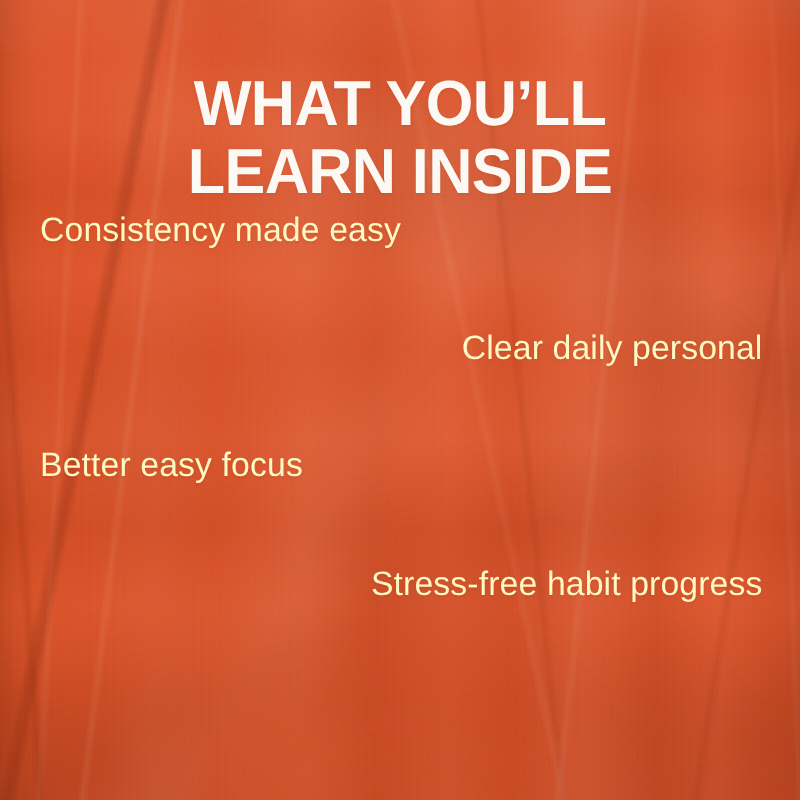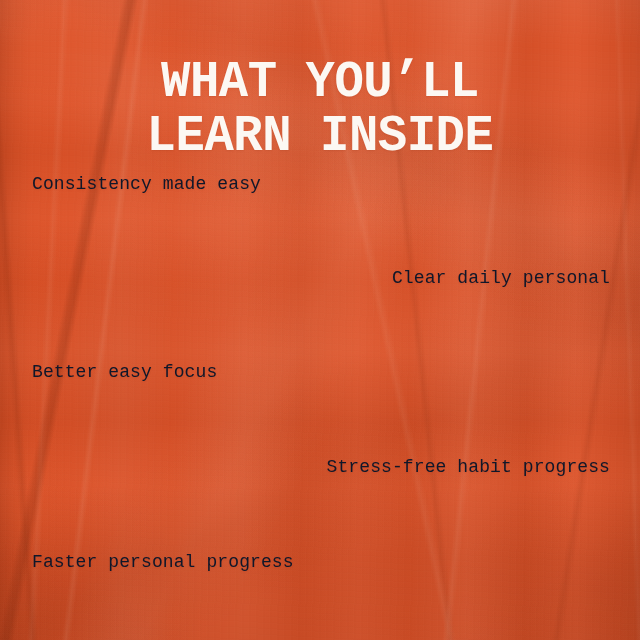--- a/index.html
+++ b/index.html
@@ -7,21 +7,21 @@
     padding: 0;
     background: #ffffff;
   }
 
   #poster {
     position: relative;
     width: 640px;
     height: 640px;
     overflow: hidden;
     background: #de5329;
-    font-family: Liberation Mono, monospace;
+    font-family: Liberation Sans, sans-serif;
     -webkit-font-smoothing: antialiased;
   }
 
   
   .tex {
     position: absolute;
     inset: 0;
     pointer-events: none;
   }
 
@@ -142,23 +142,23 @@
     font-size: 51px;
     line-height: 54px;
     letter-spacing: -0.5px;
     transform: scaleX(0.96);
     text-shadow: 0 1px 2px rgba(120,38,12,0.13);
   }
   .headline .hl-line { display: block; white-space: nowrap; }
 
   .bullet {
     position: absolute;
-    color: #0f172a;
+    color: #fef9c3;
     font-weight: 400;
-    font-size: 18px;
+    font-size: 27px;
     line-height: 30px;
     letter-spacing: 0.1px;
     white-space: nowrap;
     text-shadow: 0 1px 2px rgba(120,38,12,0.10);
   }
   .b-left  { left: 32px; }
   .b-right { right: 30px; text-align: right; }
 
   .b1 { top: 169px; }
   .b2 { top: 263px; }
@@ -184,16 +184,15 @@
 
     <h1 class="headline">
       <span class="hl-line">WHAT YOU’LL</span>
       <span class="hl-line">LEARN INSIDE</span>
     </h1>
 
     <div class="bullet b-left  b1">Consistency made easy</div>
     <div class="bullet b-right b2">Clear daily personal</div>
     <div class="bullet b-left  b3">Better easy focus</div>
     <div class="bullet b-right b4">Stress-free habit progress</div>
-    <div class="bullet b-left  b5">Faster personal progress</div>
 
   </div>
 </div>
 
 </body></html>

